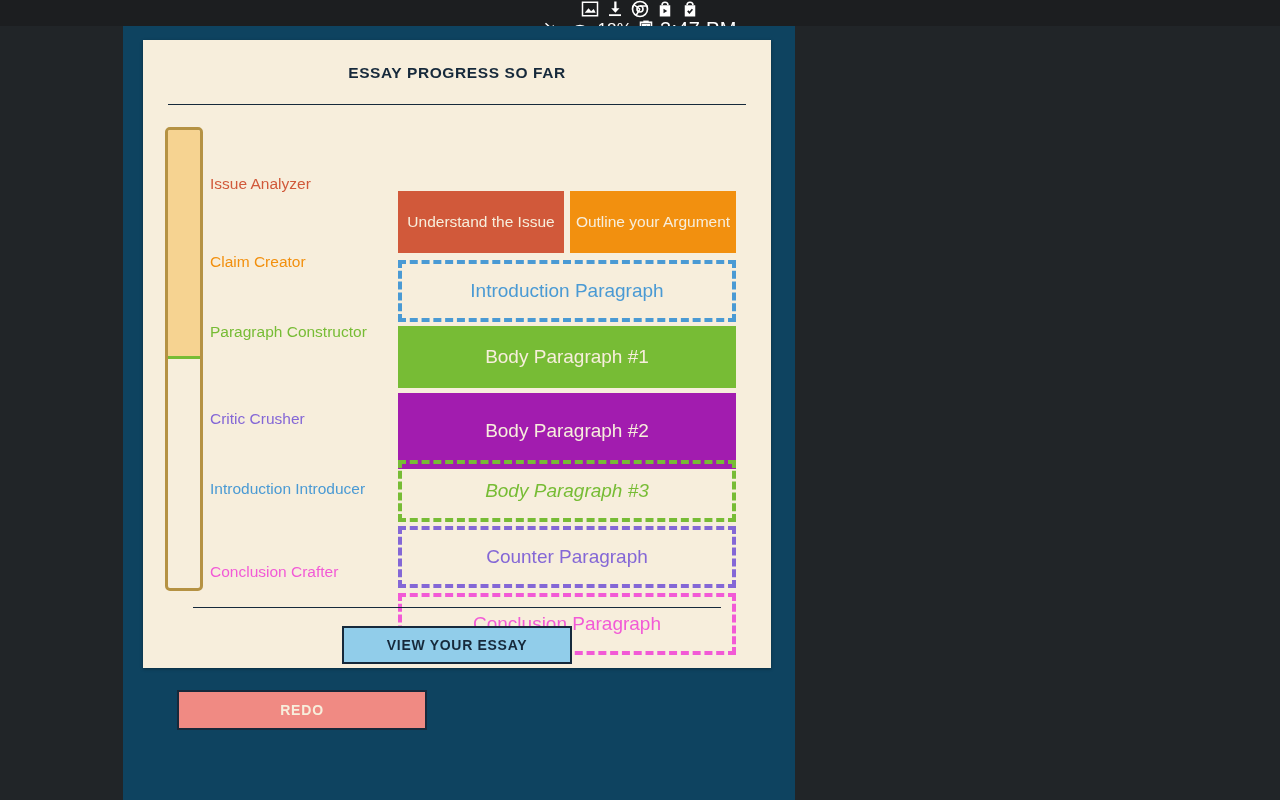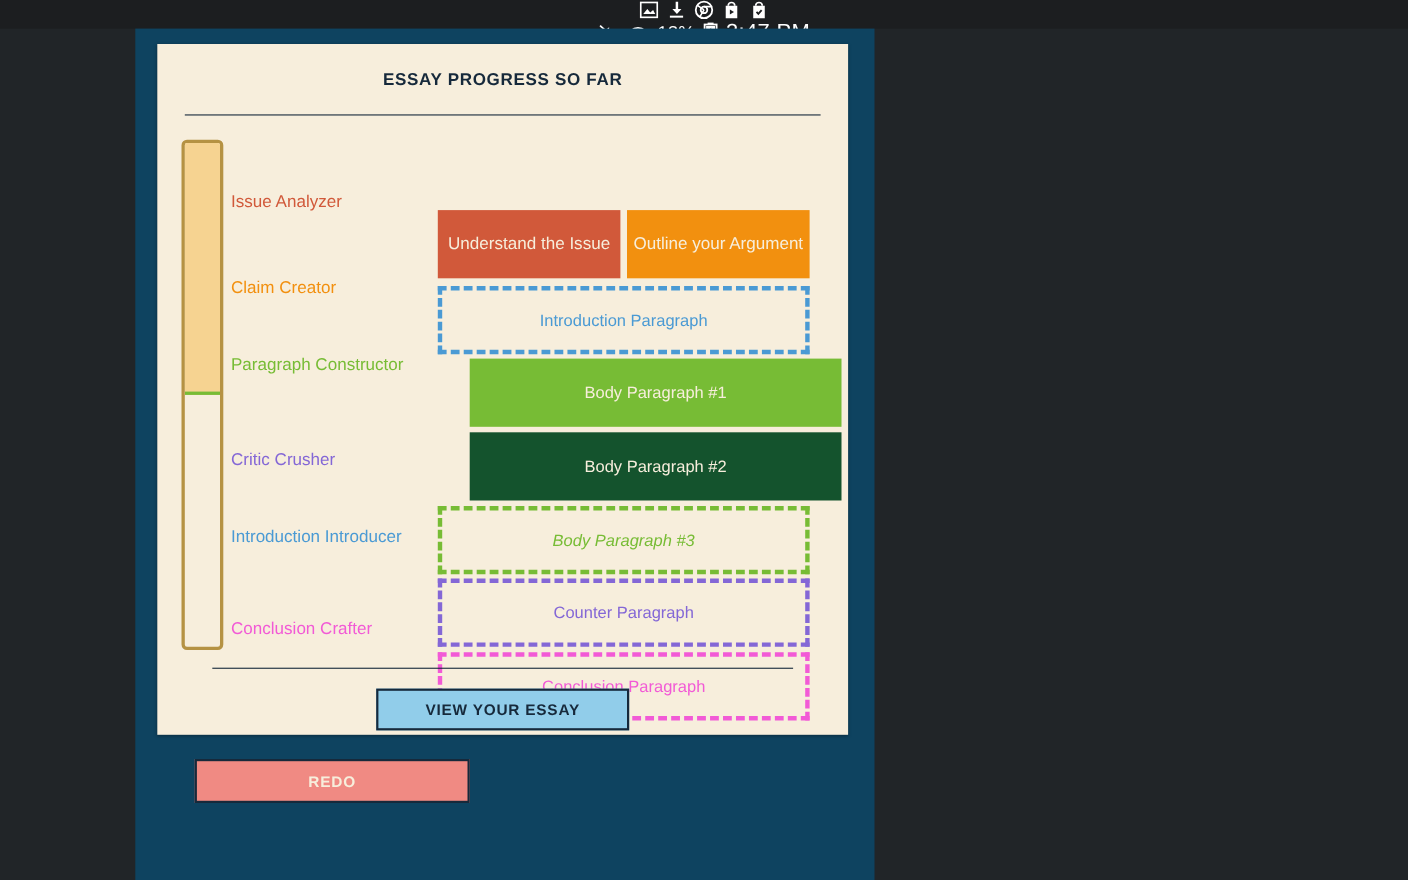--- a/index.html
+++ b/index.html
@@ -71,23 +71,23 @@
   .stage-label{
     position:absolute; left:0; width:185px;
     font-size:15.5px; line-height:18px;
   }
 
   
   #blocks{ position:absolute; left:255px; top:0; width:345px; }
   .block{
     position:absolute;
     display:flex; align-items:center; justify-content:center;
-    font-size:15px; text-align:center;
-  }
-  .block.filled{ color:#f7eedc;margin-left:29px; }
+    font-size:19px; text-align:center;
+  }
+  .block.filled{ color:#f7eedc; }
   .block.dashed{ background:transparent; }
 
   
   #row-top{ position:absolute; left:255px; top:86px; width:345px; height:62px; }
   #blk-understand{
     position:absolute; left:0; top:0; width:166px; height:62px;
     background:#d1593a; color:#f7eedc;
     display:flex; align-items:center; justify-content:center;
     font-size:15.5px; white-space:nowrap;
   }
@@ -210,21 +210,21 @@
         </div>
 
       <div id="row-top">
         <div id="blk-understand" style="background: rgb(209, 89, 58);">Understand the Issue</div>
         <div id="blk-outline" style="background: rgb(242, 144, 15);">Outline your Argument</div>
       </div>
 
       <div id="blocks">
           <div class="block dashed" style="top: 155px; left: 0px; width: 338px; height: 62px; border: 4px dashed rgb(74, 154, 212); color: rgb(74, 154, 212);">Introduction Paragraph</div>
           <div class="block filled" style="top: 221px; left: 0px; width: 338px; height: 62px; background: rgb(119, 188, 53); color: rgb(247, 238, 220);">Body Paragraph #1</div>
-          <div class="block filled" style="top: 288px; left: 0px; width: 338px; height: 62px; background: #14532d; color: rgb(247, 238, 220);">Body Paragraph #2</div>
+          <div class="block filled" style="top: 288px; left: 0px; width: 338px; height: 76px; background: #a21caf; color: rgb(247, 238, 220);">Body Paragraph #2</div>
           <div class="block dashed" style="top: 355px; left: 0px; width: 338px; height: 62px; border: 4px dashed rgb(119, 188, 53); color: rgb(119, 188, 53); font-style: italic;">Body Paragraph #3</div>
           <div class="block dashed" style="top: 421px; left: 0px; width: 338px; height: 62px; border: 4px dashed rgb(132, 103, 214); color: rgb(132, 103, 214);">Counter Paragraph</div>
           <div class="block dashed" style="top: 488px; left: 0px; width: 338px; height: 62px; border: 4px dashed rgb(242, 90, 214); color: rgb(242, 90, 214);">Conclusion Paragraph</div>
         </div>
 
     </div>
 
     <div class="divider" id="divider-bottom"></div>
 
     <div id="view-essay-wrap">

